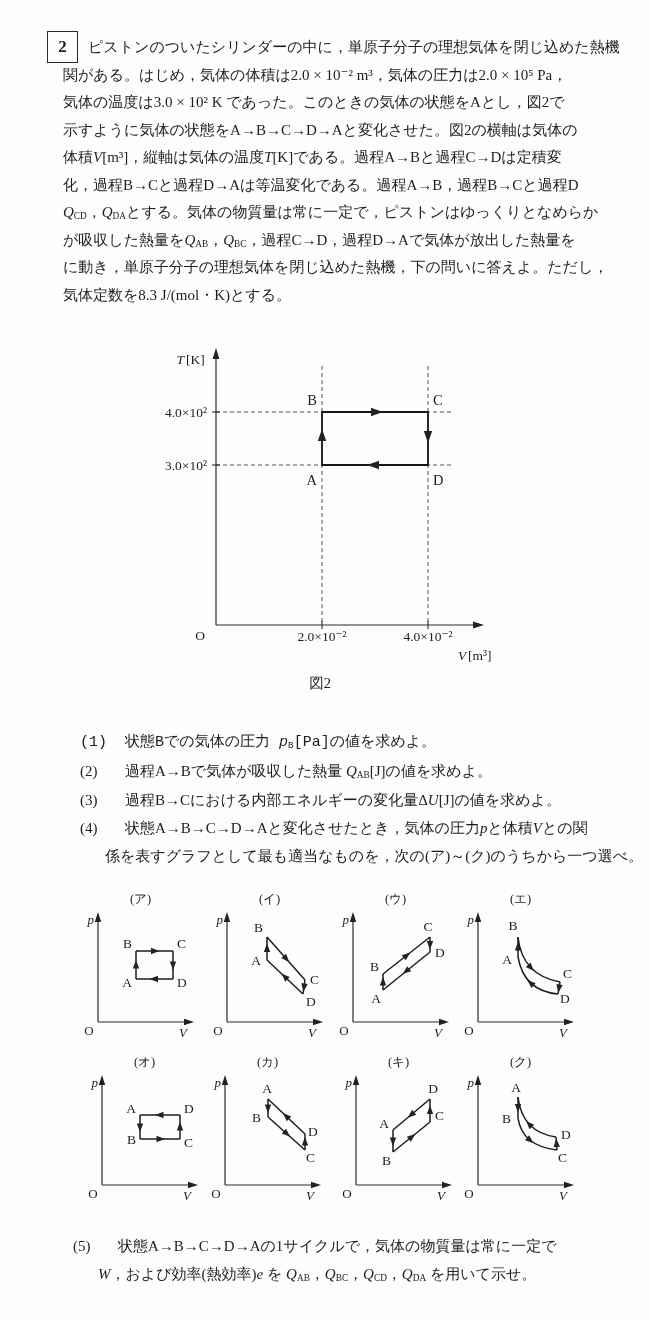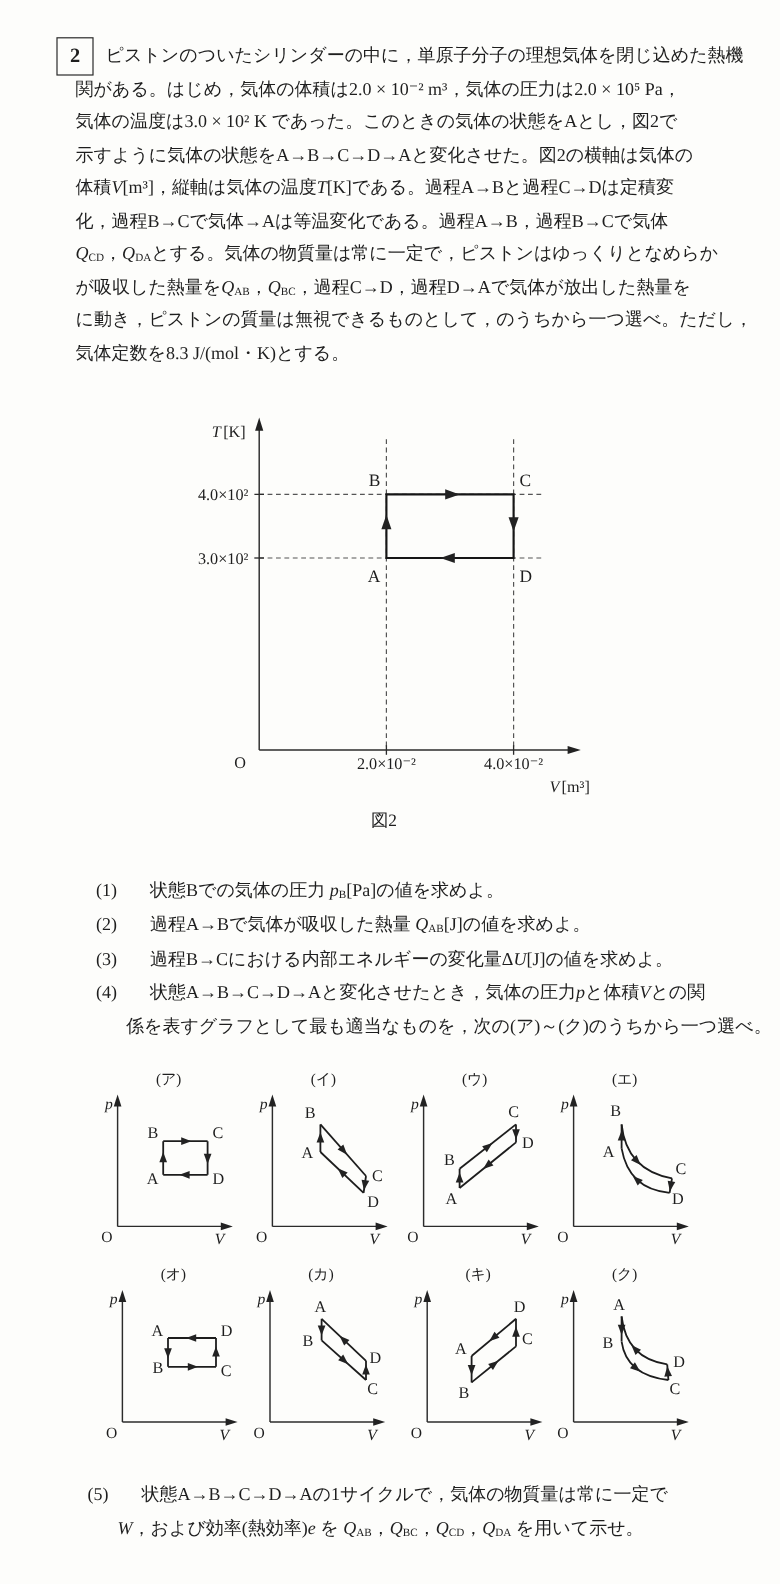--- a/index.html
+++ b/index.html
@@ -41,24 +41,24 @@
   <div class="pnum-box">
     <span>2</span>
   </div>
 
   <div class="ptext">
     <div class="pline first">ピストンのついたシリンダーの中に，単原子分子の理想気体を閉じ込めた熱機</div>
     <div class="pline">関がある。はじめ，気体の体積は2.0 × 10⁻² m³，気体の圧力は2.0 × 10⁵ Pa，</div>
     <div class="pline">気体の温度は3.0 × 10² K であった。このときの気体の状態をAとし，図2で</div>
     <div class="pline">示すように気体の状態をA→B→C→D→Aと変化させた。図2の横軸は気体の</div>
     <div class="pline">体積<i>V</i>[m³]，縦軸は気体の温度<i>T</i>[K]である。過程A→Bと過程C→Dは定積変</div>
-    <div class="pline">化，過程B→Cで気体→Aは等温変化である。過程A→B，過程B→Cで気体</div>
+    <div class="pline">化，過程B→Cと過程D→Aは等温変化である。過程A→B，過程B→Cと過程D</div>
     <div class="pline"><i>Q</i><sub>CD</sub>，<i>Q</i><sub>DA</sub>とする。気体の物質量は常に一定で，ピストンはゆっくりとなめらか</div>
     <div class="pline">が吸収した熱量を<i>Q</i><sub>AB</sub>，<i>Q</i><sub>BC</sub>，過程C→D，過程D→Aで気体が放出した熱量を</div>
-    <div class="pline">に動き，ピストンの質量は無視できるものとして，のうちから一つ選べ。ただし，</div>
+    <div class="pline">に動き，単原子分子の理想気体を閉じ込めた熱機，下の問いに答えよ。ただし，</div>
     <div class="pline">気体定数を8.3 J/(mol・K)とする。</div>
   </div>
 
   <svg style="position:absolute;left:120px;top:344px;" width="420" height="360" viewBox="0 0 420 360">
 
     <line class="dash" x1="96" y1="68" x2="334" y2="68"></line>
     <line class="dash" x1="96" y1="121" x2="334" y2="121"></line>
     <line class="dash" x1="202" y1="22" x2="202" y2="281"></line>
     <line class="dash" x1="308" y1="22" x2="308" y2="281"></line>
 
@@ -88,21 +88,21 @@
     <text class="f2v" x="197" y="141" text-anchor="end">A</text>
     <text class="f2v" x="313" y="141">D</text>
     <text class="f2t" x="80" y="296" text-anchor="middle">O</text>
     <text class="f2t" x="202" y="297" text-anchor="middle">2.0×10⁻²</text>
     <text class="f2t" x="308" y="297" text-anchor="middle">4.0×10⁻²</text>
     <text class="f2t it" x="338" y="316">V</text>
     <text class="f2t" x="348" y="316">[m³]</text>
     <text class="cap" x="200" y="344" text-anchor="middle">図2</text>
   </svg>
 
-  <div class="qline" style="left:80px;top:733px;">
+  <div class="qline" style="left:80px;top:733px;font-family:Liberation Mono, monospace;">
     <span class="num">(1)</span><span>状態Bでの気体の圧力 <i>p</i><sub>B</sub>[Pa]の値を求めよ。</span>
   </div>
   <div class="qline" style="left:80px;top:761px;">
     <span class="num">(2)</span><span>過程A→Bで気体が吸収した熱量 <i>Q</i><sub>AB</sub>[J]の値を求めよ。</span>
   </div>
   <div class="qline" style="left:80px;top:790px;">
     <span class="num">(3)</span><span>過程B→Cにおける内部エネルギーの変化量Δ<i>U</i>[J]の値を求めよ。</span>
   </div>
   <div class="qline" style="left:80px;top:818px;">
     <span class="num">(4)</span><span>状態A→B→C→D→Aと変化させたとき，気体の圧力<i>p</i>と体積<i>V</i>との関</span>

